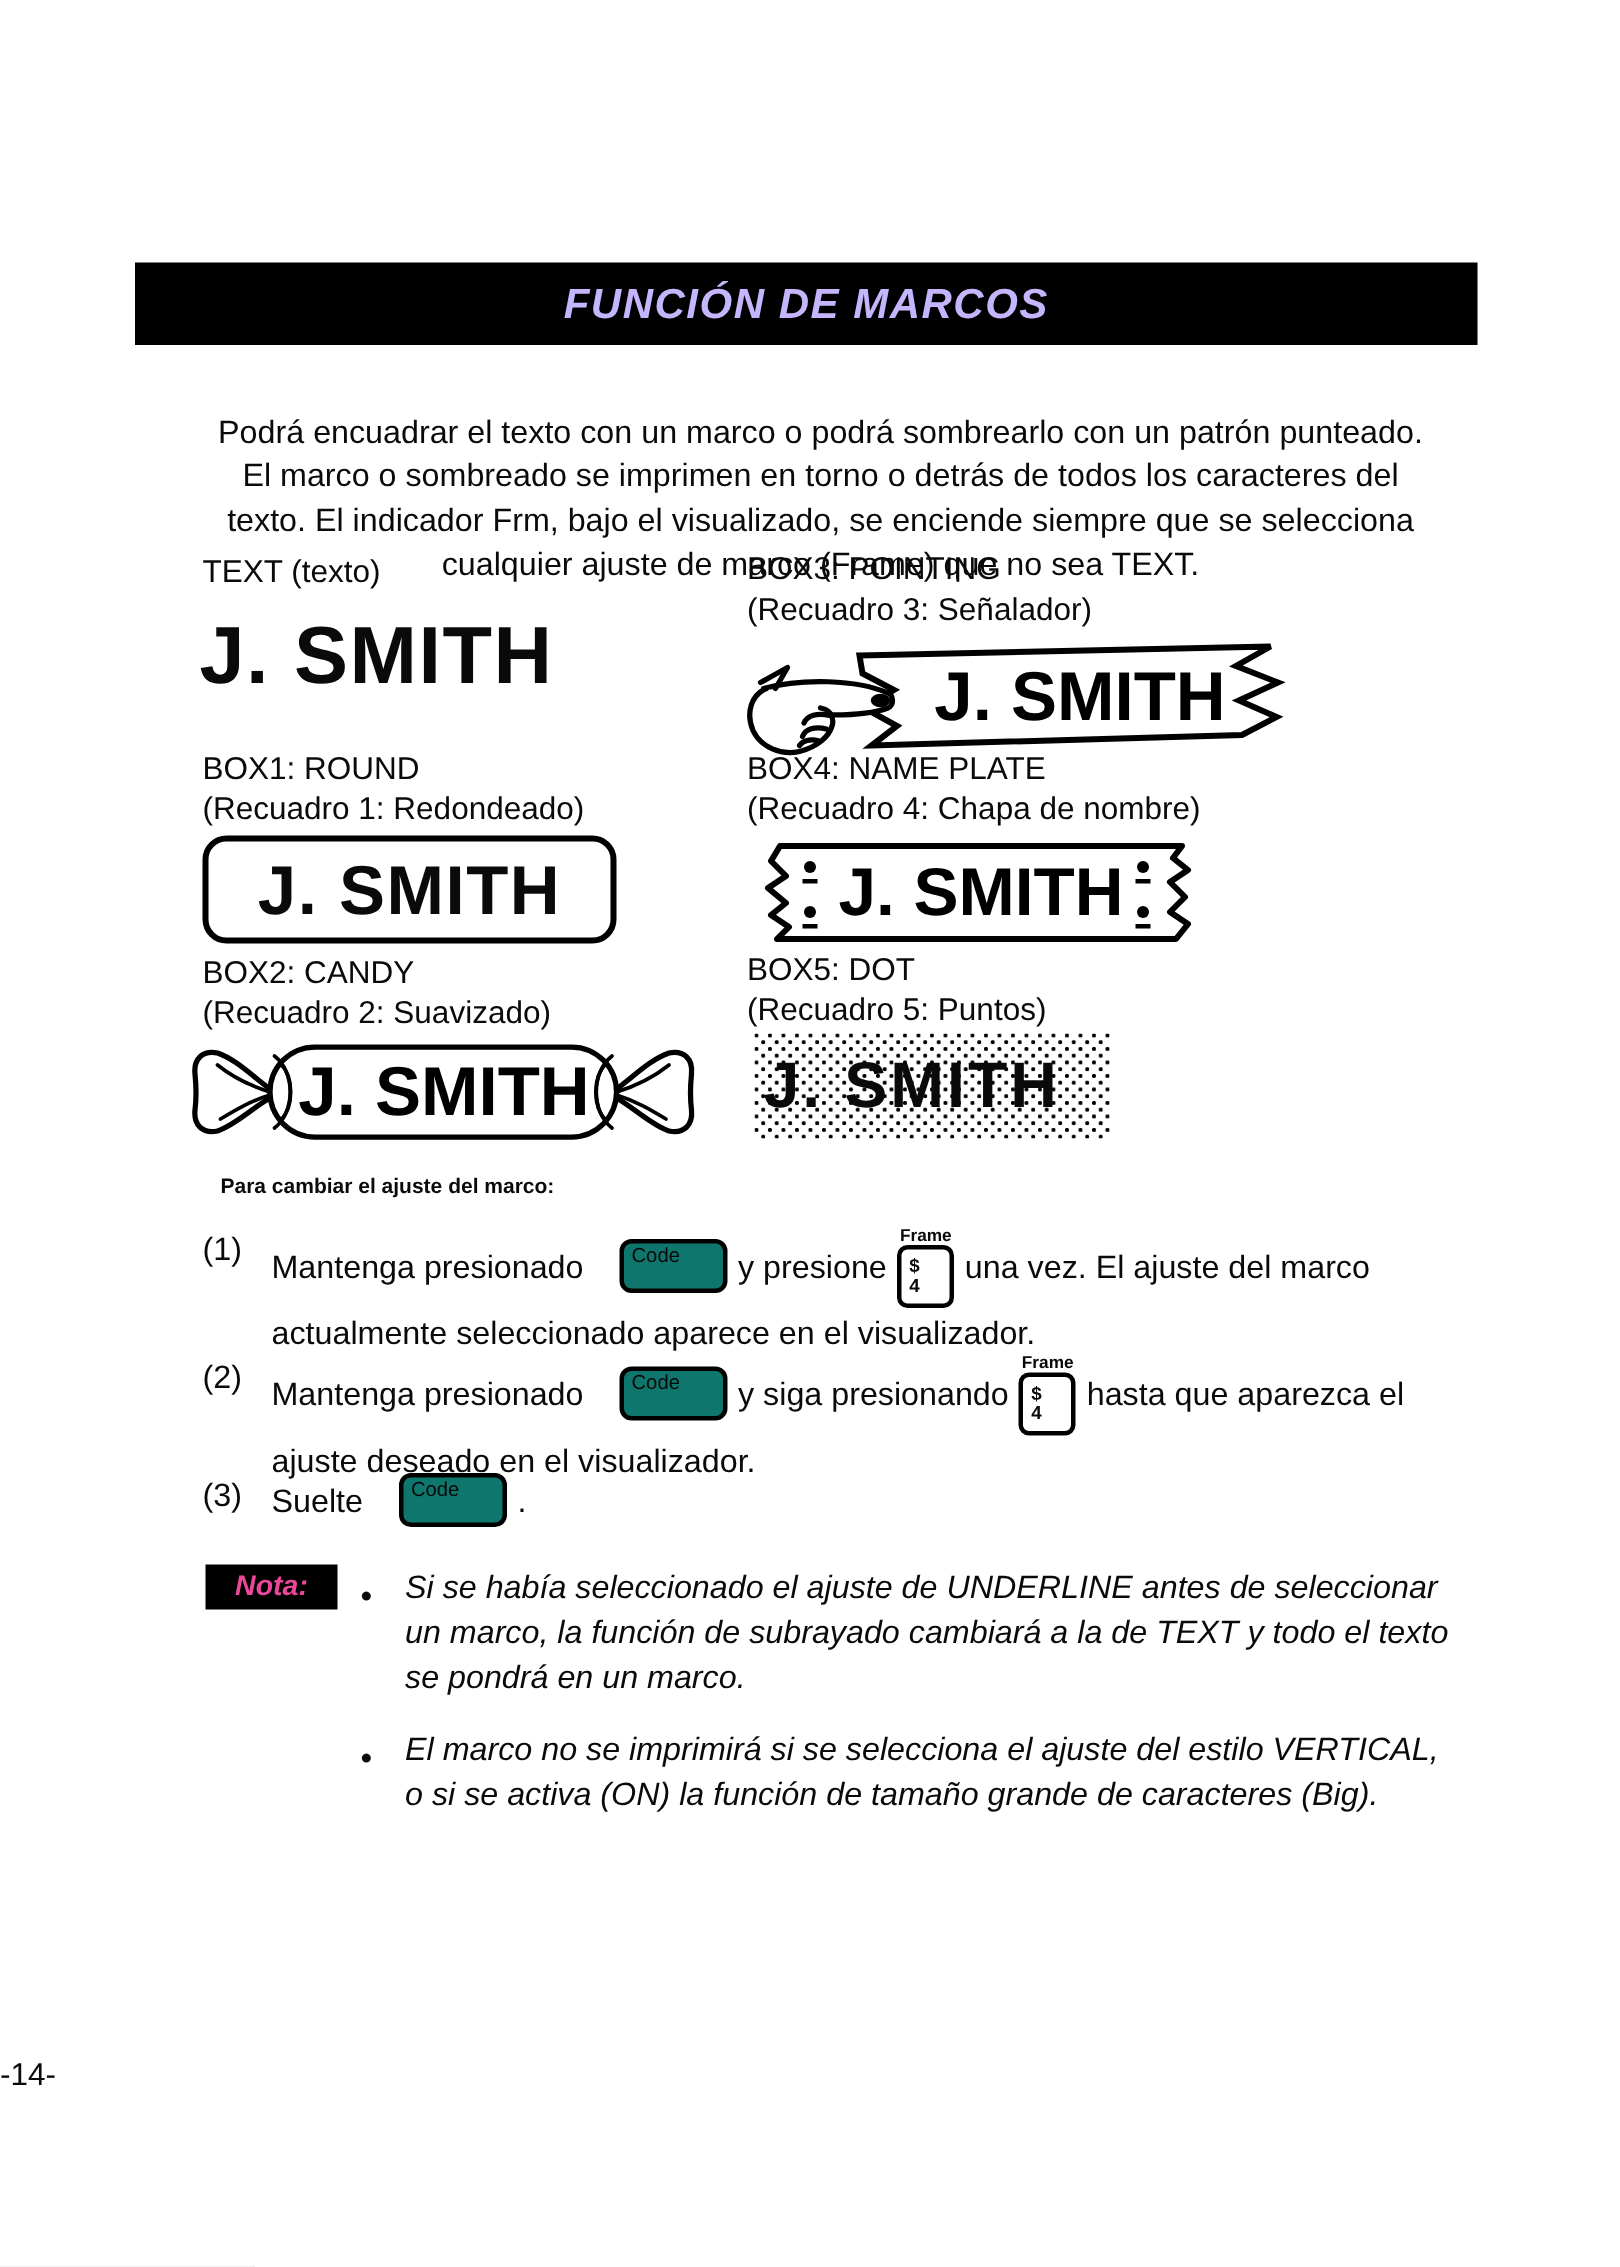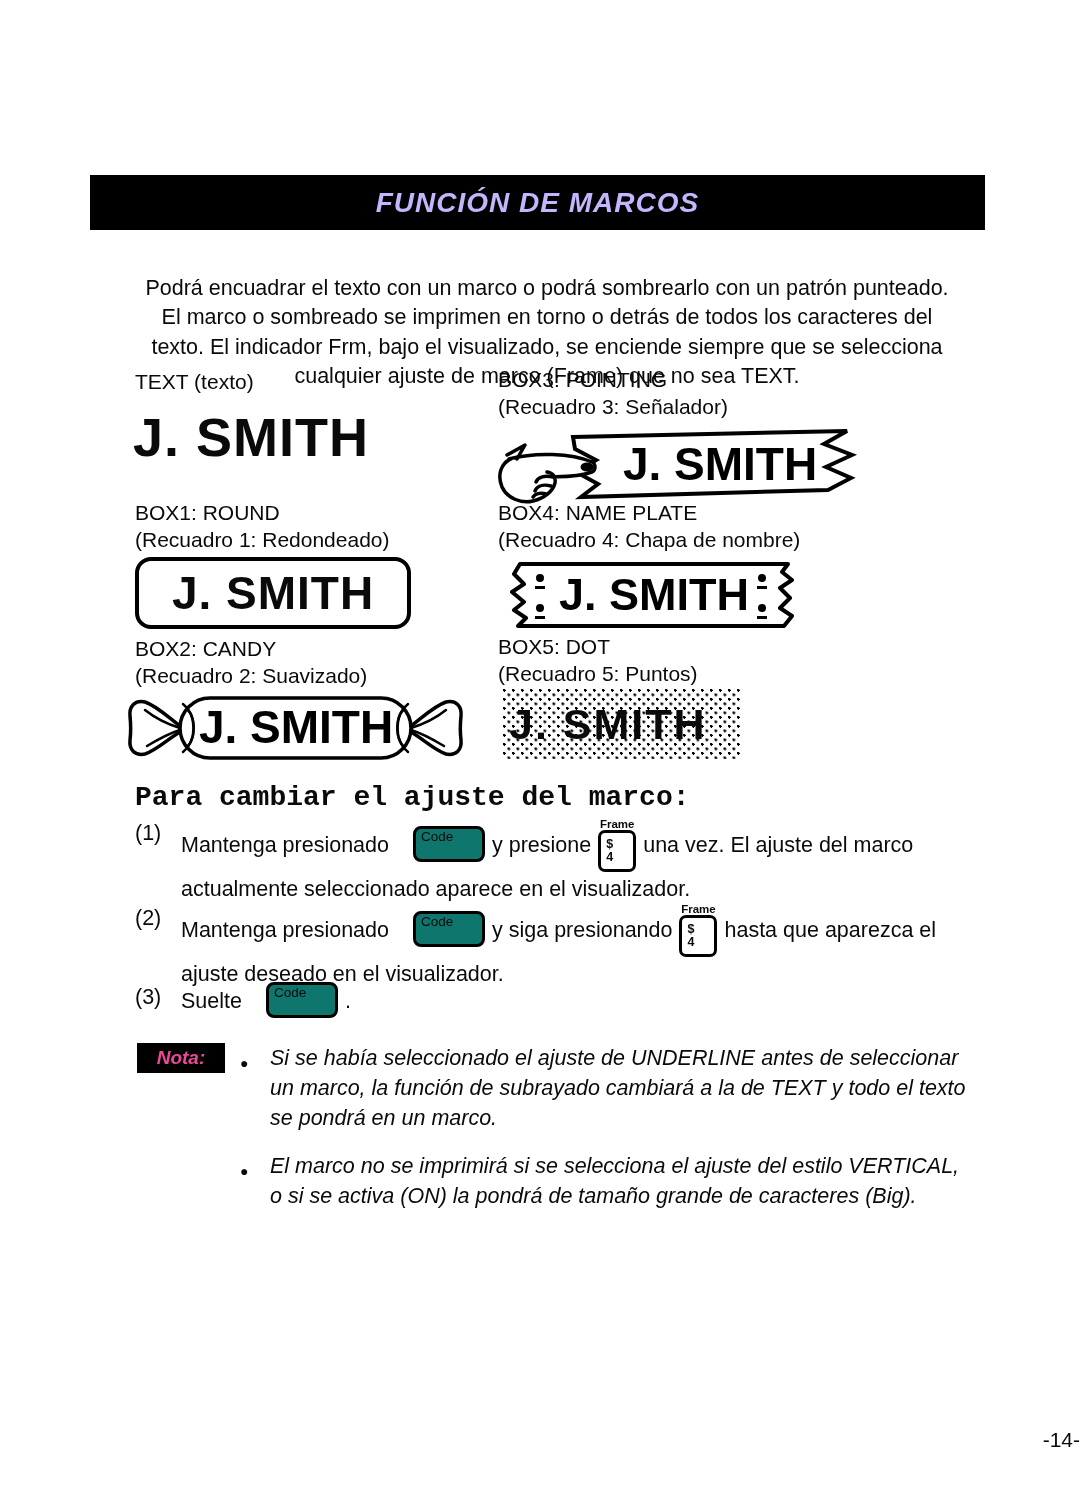--- a/index.html
+++ b/index.html
@@ -36,22 +36,22 @@
     display:flex; align-items:center;
     padding-left:6px; box-sizing:border-box;
     font-size:43px; font-weight:700; letter-spacing:2px;
     background-image:
       radial-gradient(circle at 1.3px 1.3px, #000 1.25px, transparent 1.5px),
       radial-gradient(circle at 1.3px 1.3px, #000 1.25px, transparent 1.5px);
     background-size:9px 9px, 9px 9px;
     background-position:0 0, 4.5px 4.5px;
   }
   .proc-heading {
-    position:absolute; left:135px; top:782px;
-    font-size:28px; font-weight:700;font-family:Liberation Mono, monospace;
+    position:absolute; left:147px; top:782px;
+    font-size:14px; font-weight:700;
   }
   .step {
     position:absolute; left:135px; width:835px;
     display:grid; grid-template-columns:46px 1fr;
     font-size:21.5px; line-height:31px;
   }
   .step-body { width:792px; }
   .key-code {
     display:inline-block; vertical-align:middle; position:relative;
     width:66px; height:30px; border:3.5px solid #000; border-radius:8px;
@@ -78,22 +78,22 @@
     display:flex; align-items:center; justify-content:center;
     font-size:19px; font-weight:700; font-style:italic;
   }
   .bullet {
     display:grid; grid-template-columns:30px 1fr;
     font-style:italic; font-size:21.5px; line-height:30px;
   }
   .bullet + .bullet { margin-top:18px; }
   .bullet-dot { font-size:14px; padding-top:5px; font-style:normal; }
   .page-number {
-    position:absolute; left:0; top:1428px; width:100%;
-    text-align:right; font-size:21px;
+    position:absolute; left:0; top:1372px; width:100%;
+    text-align:left; font-size:21px;
   }
   svg text { font-family:"Liberation Sans", sans-serif; }
 </style>
 </head>
 <body>
 
 <div class="page">
 
   <div class="header-bar">
     <span>FUNCIÓN DE MARCOS</span>
@@ -217,20 +217,20 @@
     <div>
       <div class="note-badge">Nota:</div>
     </div>
     <div class="note-bullets">
       <div class="bullet">
         <span class="bullet-dot">●</span>
         <span>Si se había seleccionado el ajuste de UNDERLINE antes de seleccionar un marco, la función de subrayado cambiará a la de TEXT y todo el texto se pondrá en un marco.</span>
       </div>
       <div class="bullet">
         <span class="bullet-dot">●</span>
-        <span>El marco no se imprimirá si se selecciona el ajuste del estilo VERTICAL, o si se activa (ON) la pondrá de tamaño grande de caracteres (Big).</span>
+        <span>El marco no se imprimirá si se selecciona el ajuste del estilo VERTICAL, o si se activa (ON) la función de tamaño grande de caracteres (Big).</span>
       </div>
     </div>
   </div>
 
   <div class="page-number">-14-</div>
 
 </div>
 
 </body></html>

